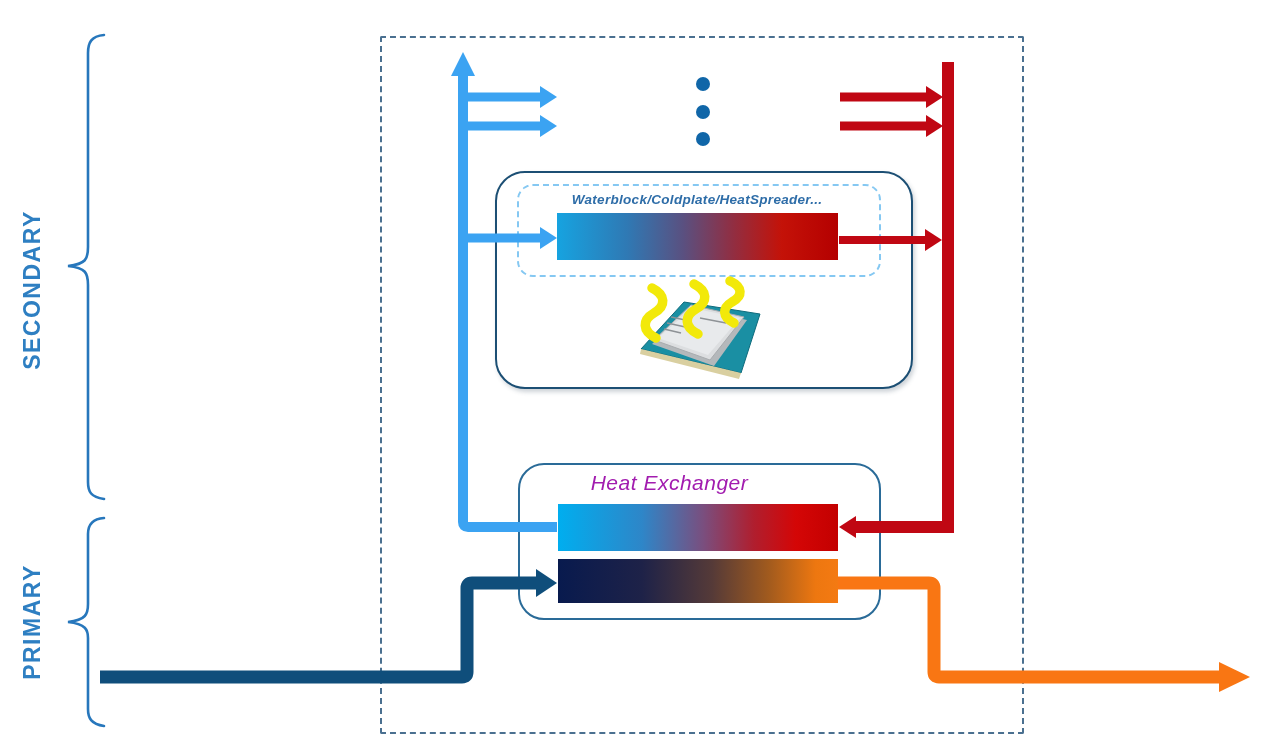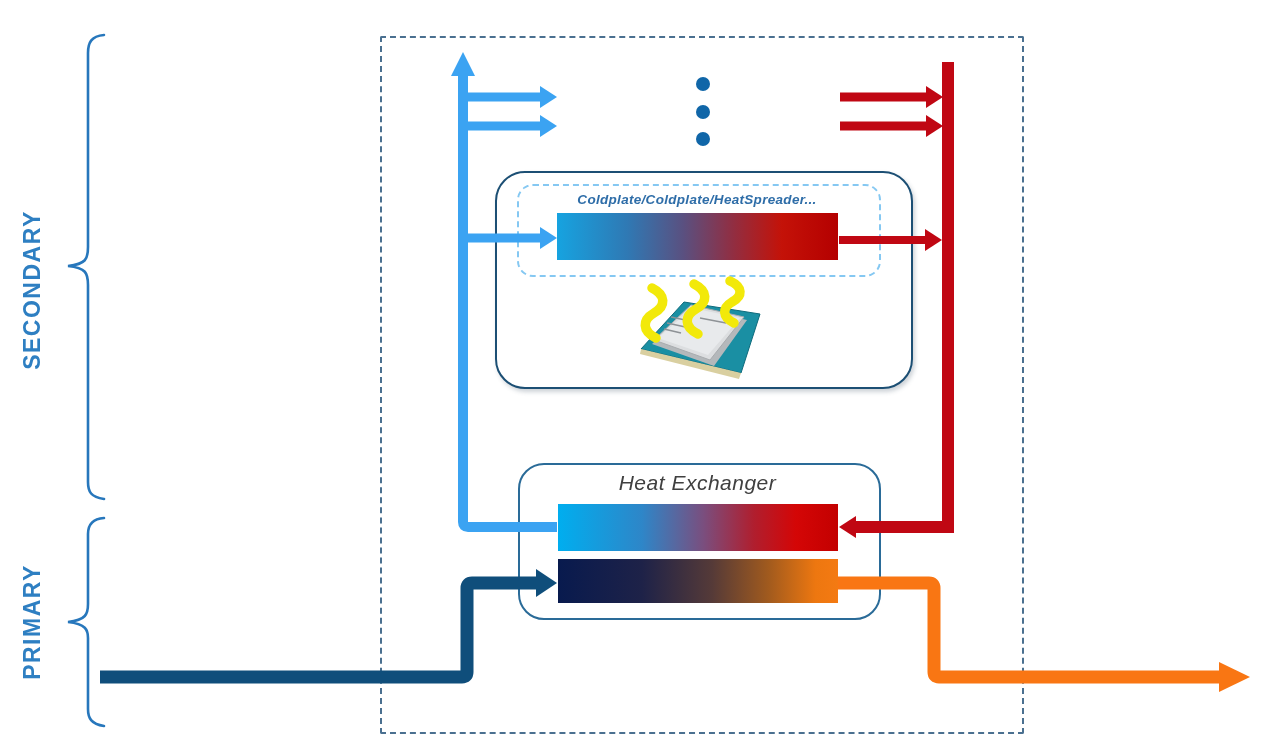--- a/index.html
+++ b/index.html
@@ -31,22 +31,22 @@
   #waterblock-bar{
     left:557px;top:213px;width:281px;height:47px;
     background:linear-gradient(90deg,#16a3e0 0%,#2f79b4 25%,#5a5080 45%,#8f2f44 62%,#c41208 80%,#b40000 100%);
   }
   
   #heat-exchanger-box{
     left:518px;top:463px;width:359px;height:153px;
     border:2.5px solid #2a6b98;border-radius:26px;background:#ffffff;
   }
   #heat-exchanger-label{
-    left:518px;top:471px;width:359px;height:26px;
-    color:#404040;font-size:21px;font-style:italic;font-weight:500;
+    left:490px;top:471px;width:359px;height:26px;
+    color:#a21caf;font-size:21px;font-style:italic;font-weight:500;
     text-align:center;letter-spacing:0.5px;
   }
   #he-secondary-bar{
     left:558px;top:504px;width:280px;height:47px;
     background:linear-gradient(90deg,#00aeef 0%,#2e86c8 30%,#7a4e7e 52%,#b01e2e 70%,#d40606 85%,#c30000 100%);
   }
   #he-primary-bar{
     left:558px;top:559px;width:280px;height:44px;
     background:linear-gradient(90deg,#081a4e 0%,#1e2248 30%,#553a38 55%,#a05a1e 75%,#ed7710 92%,#f47a12 100%);
   }
@@ -62,21 +62,21 @@
 </style>
 </head>
 <body>
 
 <div id="stage">
 
   <div class="abs" id="outer-dashed"></div>
 
   <div class="abs" id="waterblock-box"></div>
   <div class="abs" id="waterblock-dashed"></div>
-  <div class="abs" id="waterblock-label">Coldplate/Coldplate/HeatSpreader...</div>
+  <div class="abs" id="waterblock-label">Waterblock/Coldplate/HeatSpreader...</div>
   <div class="abs" id="waterblock-bar"></div>
 
   <div class="abs" id="heat-exchanger-box"></div>
   <div class="abs" id="heat-exchanger-label">Heat Exchanger</div>
   <div class="abs" id="he-secondary-bar"></div>
   <div class="abs" id="he-primary-bar"></div>
 
   <div class="abs loop-label" id="secondary-label">SECONDARY</div>
   <div class="abs loop-label" id="primary-label">PRIMARY</div>
 

